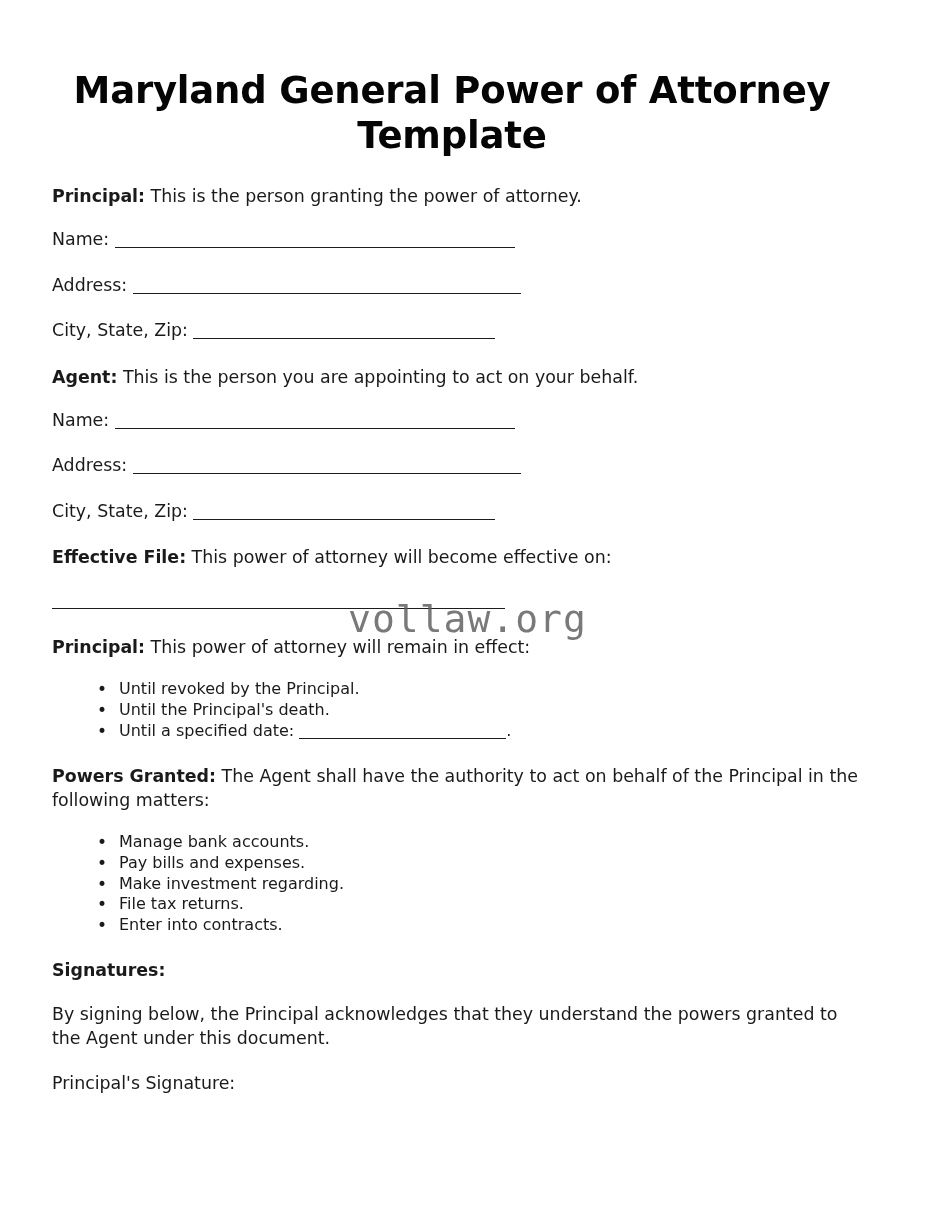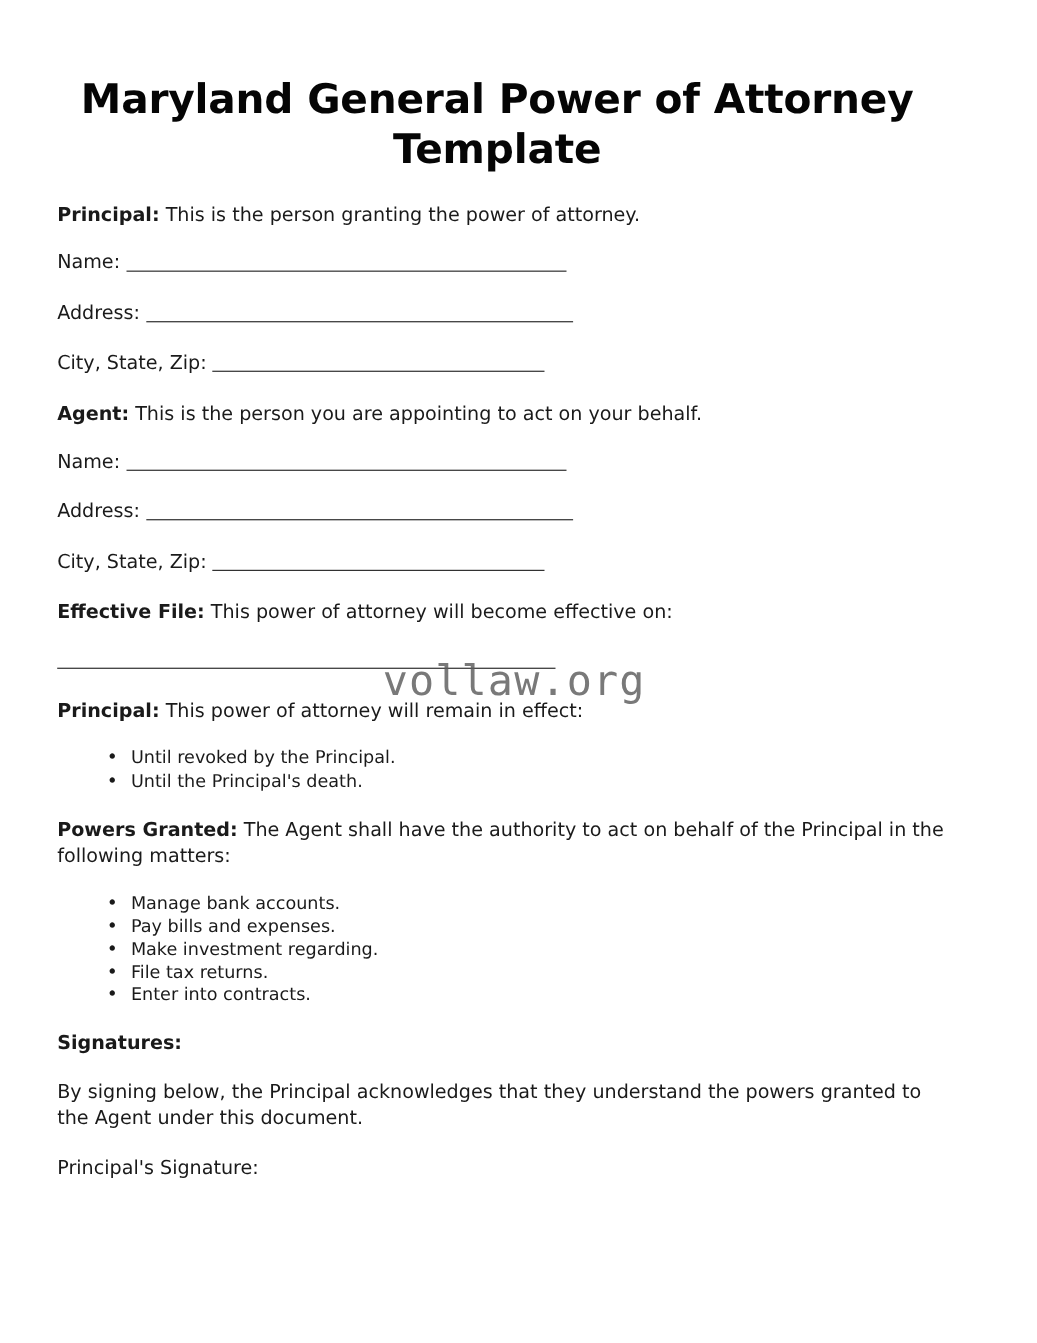--- a/index.html
+++ b/index.html
@@ -141,20 +141,21 @@
 
   <p class="para tight"><span class="lbl-bold">Effective File:</span><span> This power of attorney will become effective on:</span></p>
 
   <div class="field-long"><span class="rule rule-w453"></span></div>
 
   <p class="para tight"><span class="lbl-bold">Principal:</span><span> This power of attorney will remain in effect:</span></p>
 
   <ul class="doc-list">
     <li><span>Until revoked by the Principal.</span></li>
     <li><span>Until the Principal's death.</span></li>
+    <li><span>Until a specified date: </span><span class="rule rule-w207"></span><span>.</span></li>
   </ul>
 
   <p class="para tight"><span class="lbl-bold">Powers Granted:</span><span> The Agent shall have the authority to act on behalf of the Principal in the following matters:</span></p>
 
   <ul class="doc-list">
     <li><span>Manage bank accounts.</span></li>
     <li><span>Pay bills and expenses.</span></li>
     <li><span>Make investment regarding.</span></li>
     <li><span>File tax returns.</span></li>
     <li><span>Enter into contracts.</span></li>

